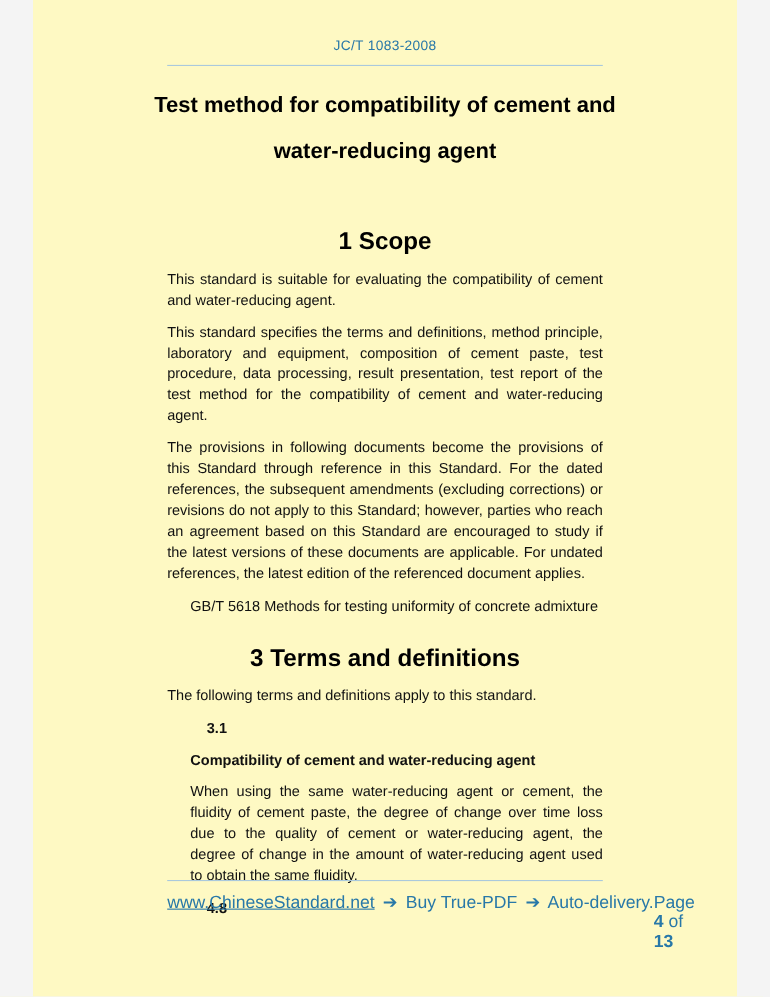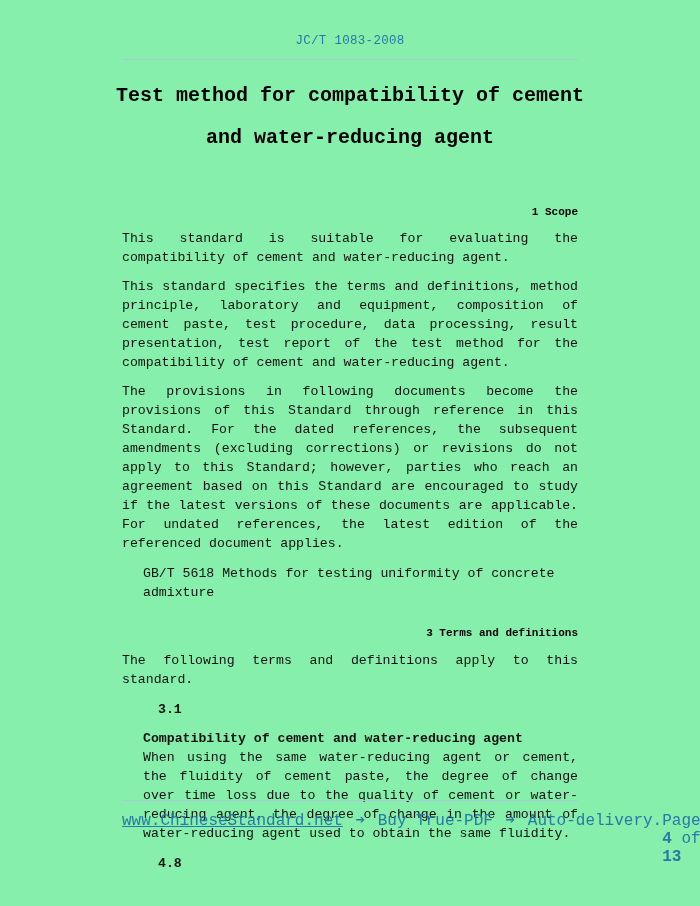--- a/index.html
+++ b/index.html
@@ -3,25 +3,25 @@
 <meta charset="utf-8">
 <style>
   :root {
     --accent: #2878a8;
     --rule: #aac9dc;
   }
   * { margin: 0; padding: 0; box-sizing: border-box; }
   html, body { background: #f4f4f4; }
   .page {
     position: relative;
-    width: 700px;
+    width: 640px;
     height: 906px;
     margin: 0 auto;
-    background: #86efac;
-    font-family: Liberation Mono, monospace;
+    background: #fef9c3;
+    font-family: Liberation Sans, sans-serif;
     color: #111111;
     overflow: hidden;
   }
   
   .header { padding: 34px 122px 0; text-align: center; }
   .doc-number {
     color: var(--accent);
     font-size: 12.5px;
     letter-spacing: 0.3px;
   }
@@ -40,26 +40,26 @@
     max-width: 480px;
     color: #000;
   }
   
   .content {
     padding: 0 122px;
     font-size: 13.2px;
     line-height: 19px;
   }
   h2.section {
-    font-size: 11px;
+    font-size: 22px;
     font-weight: bold;
     line-height: 1.3;
     margin-top: 24px;
     color: #000;
-    text-align: right;
+    text-align: center;
   }
   h2.section.mt-lg { margin-top: 46px; }
   p.body {
     margin-top: 10px;
     text-align: justify;
   }
   p.ref {
     margin-top: 11px;
     padding-left: 21px;
     text-align: left;
@@ -68,20 +68,21 @@
     margin-top: 11px;
     font-weight: bold;
     margin-left: 36px;
   }
   .term-title {
     margin-top: 10px;
     padding-left: 21px;
     font-weight: bold;
   }
   p.term-def {
+    margin-top: 10px;
     padding-left: 21px;
     text-align: justify;
   }
   
   .footer {
     position: absolute;
     left: 122px;
     right: 122px;
     bottom: 40px;
   }

